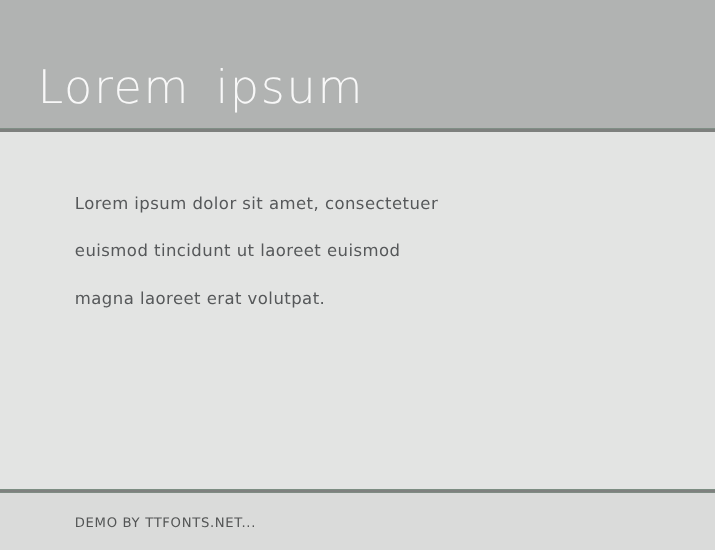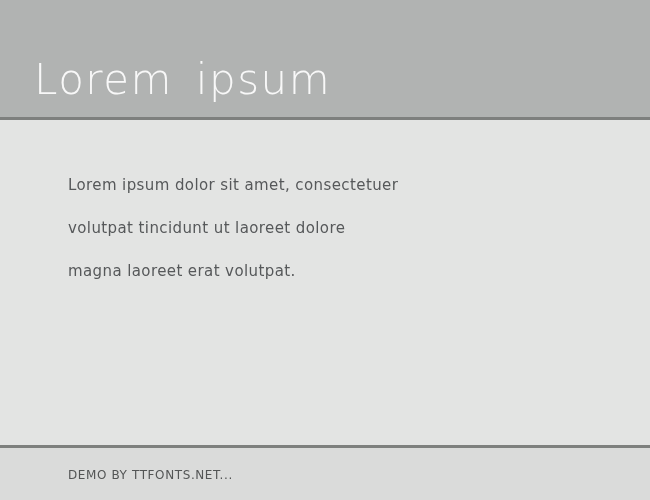--- a/index.html
+++ b/index.html
@@ -85,21 +85,21 @@
 
   <div class="header">
     <div class="header-title">Lorem ipsum</div>
   </div>
 
   <div class="divider divider-top"></div>
 
   <div class="main">
     <div class="paragraph">
       <div class="paragraph-line">Lorem ipsum dolor sit amet, consectetuer</div>
-      <div class="paragraph-line">volutpat tincidunt ut laoreet dolore</div>
+      <div class="paragraph-line">euismod tincidunt ut laoreet euismod</div>
       <div class="paragraph-line">magna laoreet erat volutpat.</div>
     </div>
   </div>
 
   <div class="divider divider-bottom"></div>
 
   <div class="footer">
     <div class="footer-label">DEMO BY TTFONTS.NET...</div>
   </div>
 

